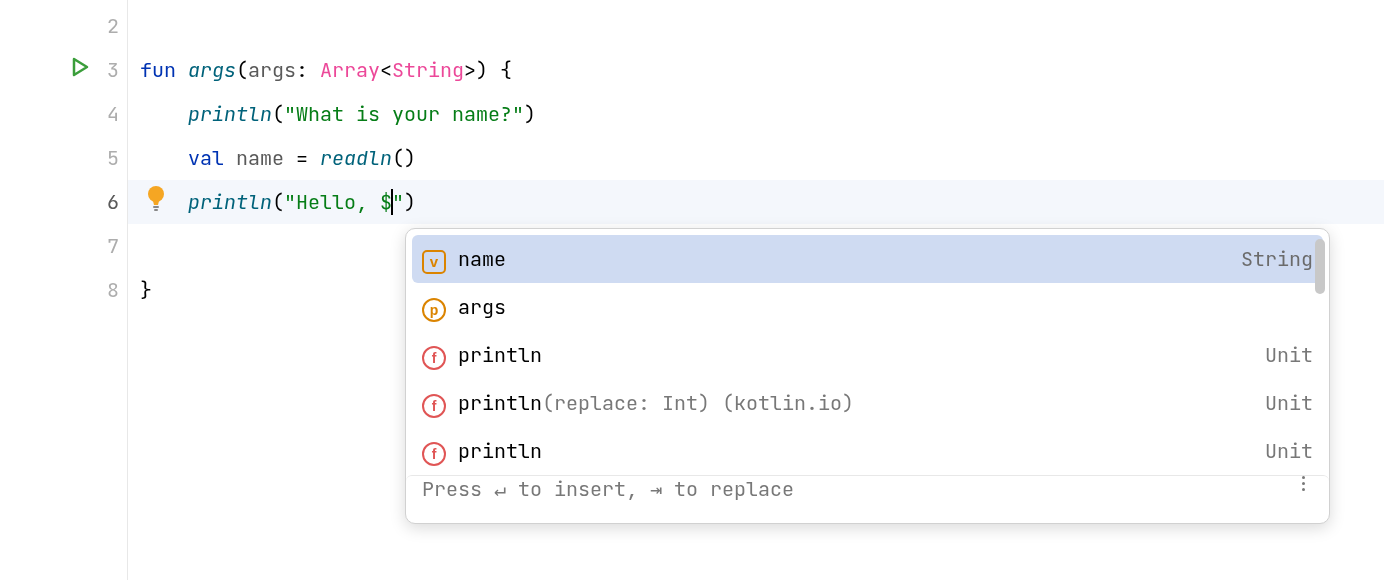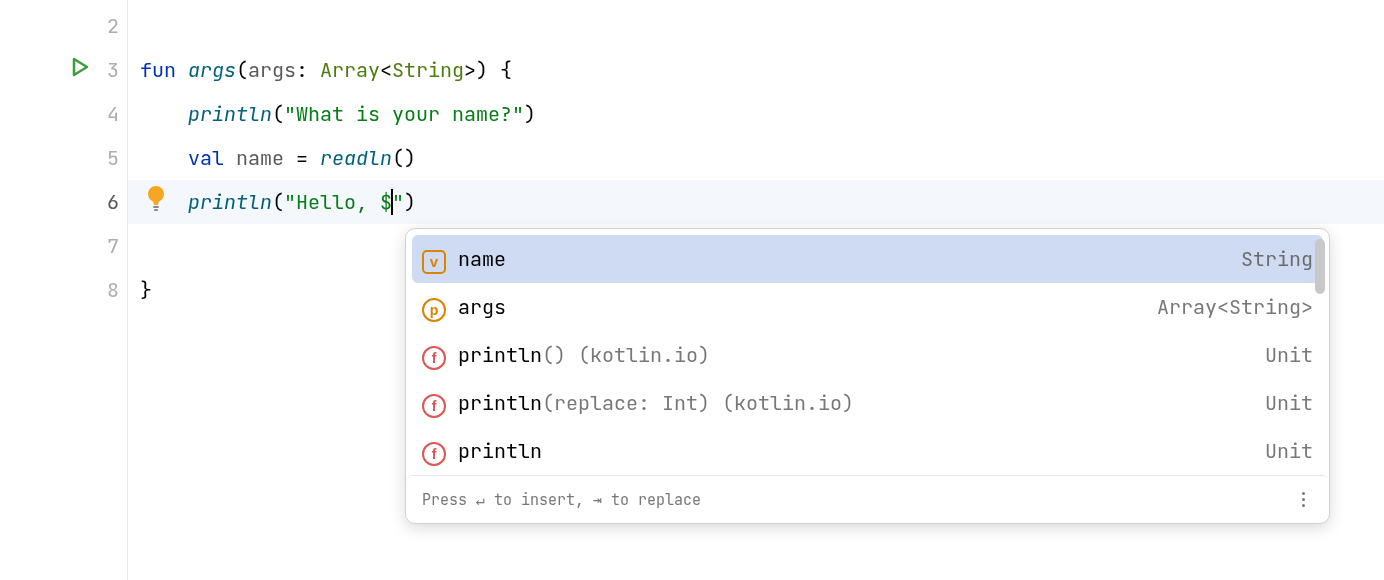--- a/index.html
+++ b/index.html
@@ -67,21 +67,21 @@
     }
     .code-line.highlighted {
       background: #f4f7fc;
       margin-left: -12px;
       padding-left: 12px;
     }
     .kw { color: #0033b3; }
     .fn { color: #00627a; font-style: italic; }
     .param { color: #5a5a5a; }
     .str { color: #067d17; }
-    .cls { color: #4d7c0f; }
+    .cls { color: #ec4899; }
     .op { color: #000000; }
     .cursor {
       display: inline-block;
       width: 2px;
       height: 26px;
       background: #000000;
       vertical-align: middle;
       margin: 0 -1px;
     }
 
@@ -126,26 +126,25 @@
     .completion-type {
       margin-left: auto;
       color: #787878;
     }
     .completion-item.selected .completion-type,
     .completion-item.selected .completion-sig {
       color: #6b6b6b;
     }
     .completion-footer {
       display: flex;
-      align-items: center;
       height: 48px;
       padding: 0 16px;
       border-top: 1px solid #e8e8e8;
       color: #787878;
-      font-size: 15px;
+      font-size: 20px;
       border-radius: 6px;
     }
     .footer-hint {
       flex: 1;
     }
     .footer-more {
       width: 20px;
       display: flex;
       flex-direction: column;
       align-items: center;
@@ -264,26 +263,24 @@
     <div class="completion-item selected">
       <span class="completion-icon"><span class="icon-box icon-v">v</span></span>
       <span class="completion-name">name</span>
       <span class="completion-sig"></span>
       <span class="completion-type">String</span>
     </div>
     <div class="completion-item">
       <span class="completion-icon"><span class="icon-circle icon-p">p</span></span>
       <span class="completion-name">args</span>
       <span class="completion-sig"></span>
-      <span class="completion-type">Array&lt;String&gt;</span>
     </div>
     <div class="completion-item">
       <span class="completion-icon"><span class="icon-circle icon-f">f</span></span>
       <span class="completion-name">println</span>
-      <span class="completion-sig">() (kotlin.io)</span>
       <span class="completion-type">Unit</span>
     </div>
     <div class="completion-item">
       <span class="completion-icon"><span class="icon-circle icon-f">f</span></span>
       <span class="completion-name">println</span>
       <span class="completion-sig">(replace: Int) (kotlin.io)</span>
       <span class="completion-type">Unit</span>
     </div>
     <div class="completion-item">
       <span class="completion-icon"><span class="icon-circle icon-f">f</span></span>

